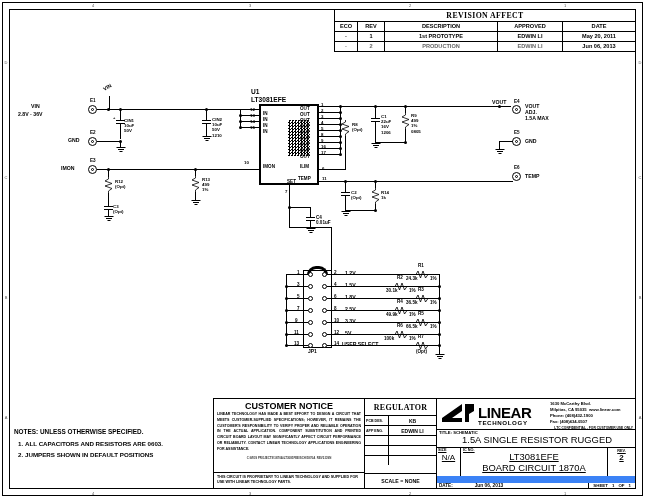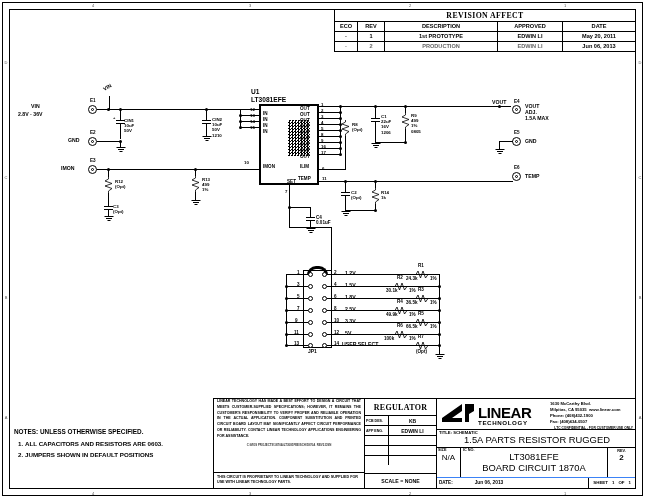--- a/index.html
+++ b/index.html
@@ -64,21 +64,21 @@
   #ap .r .v{flex:1;font-size:5px;font-weight:bold;display:flex;align-items:center;justify-content:center;}
   #ap .sc{border-top:1px solid #000;margin-top:auto;text-align:center;font-size:5.2px;font-weight:bold;padding:4px 0;}
   #rt{flex:1;display:flex;flex-direction:column;}
   #logorow{height:30px;display:flex;border-bottom:1px solid #000;}
   #logo{width:110px;display:flex;align-items:center;justify-content:center;}
   #addr{flex:1;font-size:4.2px;font-weight:bold;line-height:1.42;padding:2px 2px 0 3px;}
   #addr .conf{font-size:3.3px;text-align:right;padding-top:1px;}
   #titlerow{border-bottom:1px solid #000;padding:0 0 1px 2px;}
   #titlerow .t1{font-size:4.2px;font-weight:bold;}
   #titlerow .t2{font-size:9.4px;text-align:center;line-height:1.14;}
-  #icrow{display:flex;border-bottom:1px solid #3b82f6;height:29px;}
+  #icrow{display:flex;border-bottom:7px solid #3b82f6;height:29px;text-decoration:underline;}
   #icrow .sz{width:24px;border-right:1px solid #000;box-sizing:border-box;}
   #icrow .sz .k{font-size:3.8px;font-weight:bold;padding-left:1px;}
   #icrow .sz .v{font-size:8px;text-align:center;padding-top:1px;}
   #icrow .ic{flex:1;border-right:1px solid #000;box-sizing:border-box;}
   #icrow .ic .k{font-size:3.8px;font-weight:bold;padding-left:2px;}
   #icrow .ic .v{font-size:9.4px;text-align:center;line-height:1.15;}
   #icrow .rv{width:27px;text-align:center;}
   #icrow .rv .k{font-size:3.8px;font-weight:bold;padding-top:1px;}
   #icrow .rv .v{font-size:8px;font-weight:bold;}
   #daterow{display:flex;flex:1;align-items:center;}
@@ -526,20 +526,21 @@
     <div class="hd">NOTES: UNLESS OTHERWISE SPECIFIED.</div>
     <ol>
       <li>ALL CAPACITORS AND RESISTORS ARE 0603.</li>
       <li>JUMPERS SHOWN IN DEFAULT POSITIONS</li>
     </ol>
   </div>
 
   <div id="tb">
 
     <div id="cn">
+      <div class="h">CUSTOMER NOTICE</div>
       <div class="p">LINEAR TECHNOLOGY HAS MADE A BEST EFFORT TO DESIGN A CIRCUIT THAT MEETS CUSTOMER-SUPPLIED SPECIFICATIONS; HOWEVER, IT REMAINS THE CUSTOMER'S RESPONSIBILITY TO VERIFY PROPER AND RELIABLE OPERATION IN THE ACTUAL APPLICATION.  COMPONENT SUBSTITUTION AND PRINTED CIRCUIT BOARD LAYOUT MAY SIGNIFICANTLY AFFECT CIRCUIT PERFORMANCE OR RELIABILITY.  CONTACT LINEAR TECHNOLOGY APPLICATIONS ENGINEERING FOR ASSISTANCE.</div>
       <div class="path">C:\MOS PROJECTS\1870A\LT3081FEE\SCH\1870A_REV2.DSN</div>
       <div class="prop">THIS CIRCUIT IS PROPRIETARY TO LINEAR TECHNOLOGY AND SUPPLIED FOR USE WITH LINEAR TECHNOLOGY PARTS.</div>
     </div>
 
     <div id="ap">
       <div class="h">REGULATOR</div>
       <div class="r">
         <div class="k">PCB DES.</div>
         <div class="v">KB</div>
@@ -577,21 +578,21 @@
           <div><span>1630 McCarthy Blvd.</span></div>
           <div><span>Milpitas, CA 95035</span>&nbsp;&nbsp;<span>www.linear.com</span></div>
           <div><span>Phone: (408)432-1900</span></div>
           <div><span>Fax: (408)434-0507</span></div>
           <div class="conf">LTC CONFIDENTIAL - FOR CUSTOMER USE ONLY</div>
         </div>
       </div>
 
       <div id="titlerow">
         <div class="t1">TITLE: SCHEMATIC</div>
-        <div class="t2">1.5A PARTS RESISTOR RUGGED</div>
+        <div class="t2">1.5A SINGLE RESISTOR RUGGED</div>
       </div>
 
       <div id="icrow">
         <div class="sz">
           <div class="k">SIZE</div>
           <div class="v">N/A</div>
         </div>
         <div class="ic">
           <div class="k">IC NO.</div>
           <div class="v">LT3081EFE</div>

